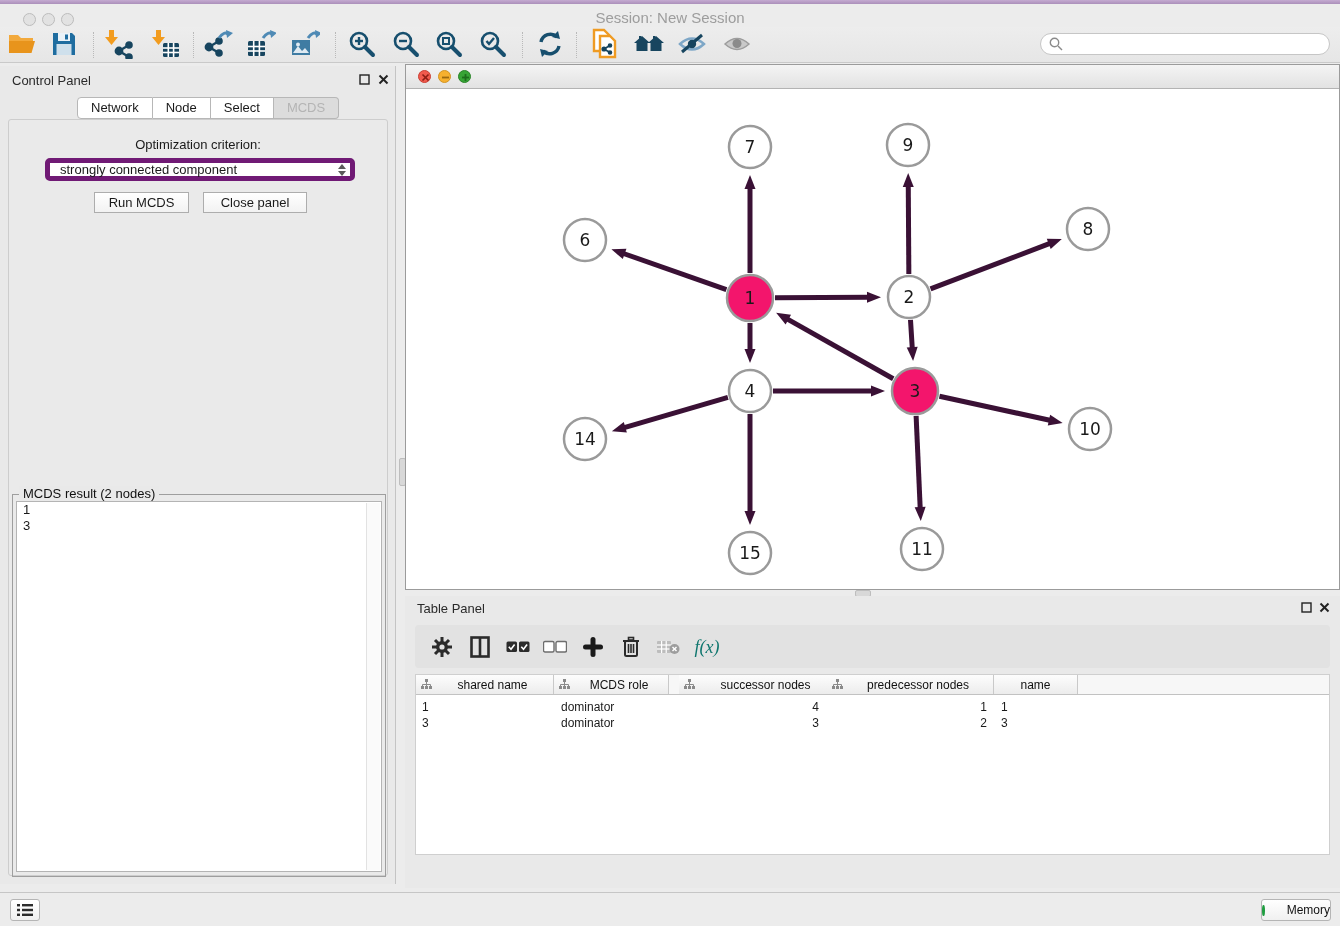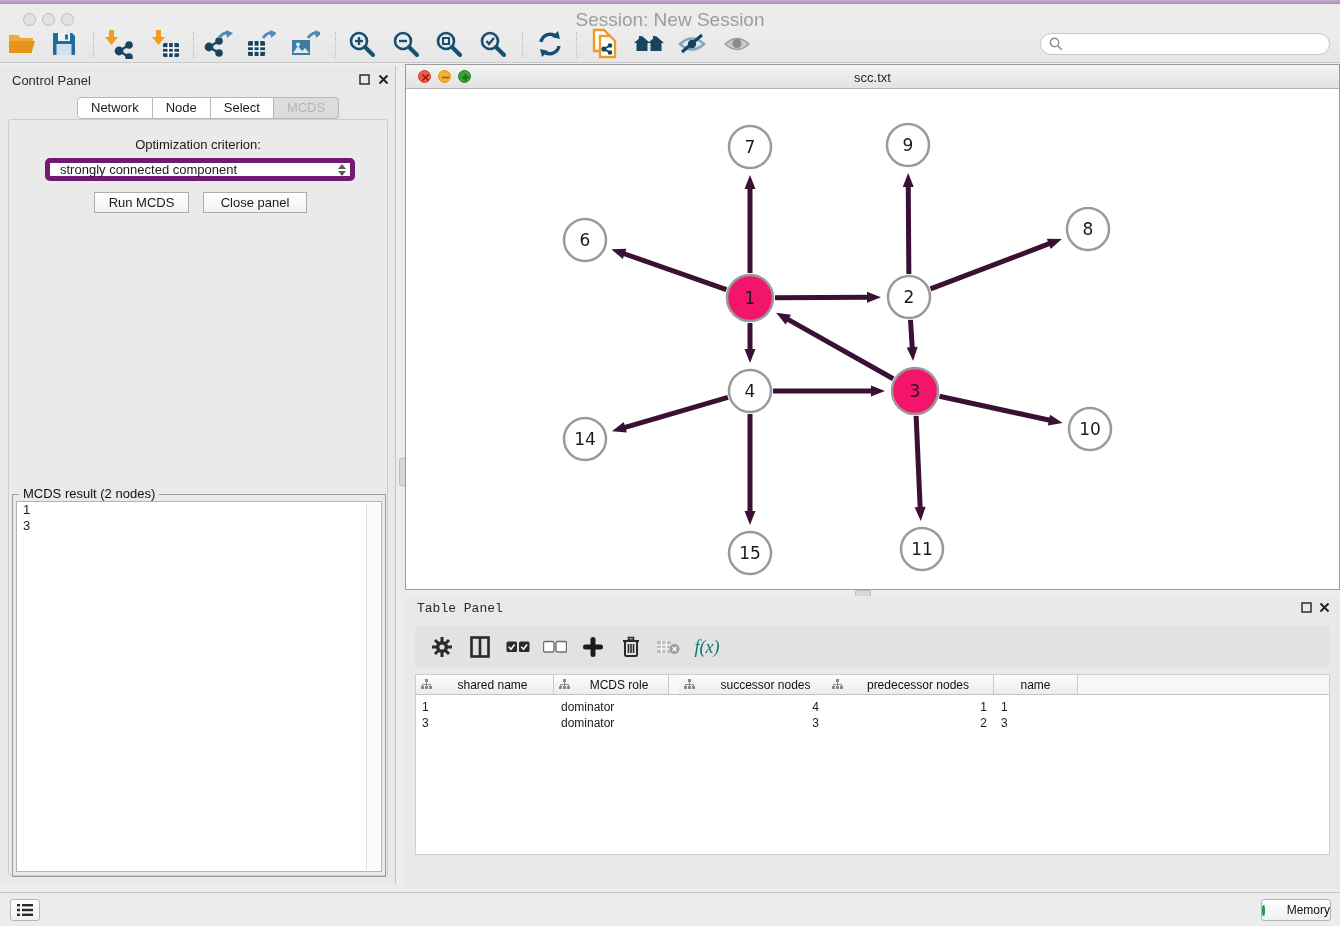--- a/index.html
+++ b/index.html
@@ -4,21 +4,21 @@
 <style>
   html,body{margin:0;padding:0;}
   body{width:1340px;height:926px;overflow:hidden;background:#ececec;
        font-family:"Liberation Sans","DejaVu Sans",sans-serif;color:#1a1a1a;
        -webkit-font-smoothing:antialiased;position:relative;}
   .abs{position:absolute;}
 
   
   .win-accent{left:0;top:0;width:1340px;height:4px;background:linear-gradient(#c5abd1,#ab8fba);}
   .titlebar{left:0;top:4px;width:1340px;height:23px;background:#ececec;}
-  .title-text{left:0;top:9px;width:1340px;text-align:center;font-size:19px;color:#9d9d9d;}
+  .title-text{left:0;top:9px;width:1340px;text-align:center;font-size:15px;color:#9d9d9d;}
   .tl{width:13px;height:13px;border-radius:50%;top:9px;}
   .tl.gray{background:#e2e2e2;border:1px solid #bcbcbc;box-sizing:border-box;}
 
   
   .toolbar{left:0;top:27px;width:1340px;height:35px;background:linear-gradient(#ededed,#e6e6e6);
            border-bottom:1px solid #c9c9c9;}
   .tbtn{position:absolute;top:26px;width:38px;height:36px;display:flex;align-items:center;justify-content:center;cursor:default;}
   .tsep{position:absolute;top:32px;width:0;height:26px;border-left:1px dotted #b9b9b9;}
   .searchbox{left:1040px;top:33px;width:290px;height:22px;background:#fff;border:1px solid #c6c6c6;
              border-radius:12px;display:flex;align-items:center;padding-left:8px;box-sizing:border-box;}
@@ -361,21 +361,20 @@
         </svg>
     </span>
     <span class="tl2" style="left:52px;background:#37a435;border:1px solid #2a8428;">
       <svg width="11" height="11" viewBox="0 0 11 11" style="margin:1px 0 0 1px;">
           <g stroke="#1c6e1c" stroke-width="1.8">
             <line x1="2" y1="5.5" x2="9" y2="5.5"></line>
             <line x1="5.5" y1="2" x2="5.5" y2="9"></line>
           </g>
         </svg>
     </span>
-    <div class="net-title">scc.txt</div>
   </div>
   <svg id="graph-svg" width="933" height="500" style="position:absolute;left:0;top:24px;">
       <line x1="344" y1="184" x2="344" y2="98" stroke="#3a1135" stroke-width="5"></line>
       <polygon points="344,86 349.5,100 338.5,100" fill="#3a1135"></polygon>
       <line x1="320.41470497484954" y1="200.7094114457047" x2="216.73647204024076" y2="164.2649416868725" stroke="#3a1135" stroke-width="5"></line>
       <polygon points="205.41553042816852,160.28545918081076 220.44722512419776,159.73942386568302 216.79936616030784,170.11695367674923" fill="#3a1135"></polygon>
       <line x1="368.99950557220126" y1="208.8427704052063" x2="463.000791084478" y2="208.25156735166993" stroke="#3a1135" stroke-width="5"></line>
       <polygon points="475.0005537591346,208.17609714616896 461.03542114955656,213.76403694513772 460.9662401278473,202.76425449336915" fill="#3a1135"></polygon>
       <line x1="344" y1="234" x2="344" y2="262" stroke="#3a1135" stroke-width="5"></line>
       <polygon points="344,274 338.5,260 349.5,260" fill="#3a1135"></polygon>
@@ -418,21 +417,21 @@
       <circle cx="516" cy="460" r="21" fill="#ffffff" stroke="#9a9a9a" stroke-width="2.5"></circle>
       <text x="516" y="460" text-anchor="middle" dy="0.36em" font-size="17" fill="#1a1a1a" font-family="&quot;DejaVu Sans&quot;,&quot;Liberation Sans&quot;,sans-serif">11</text>
       <circle cx="179" cy="350" r="21" fill="#ffffff" stroke="#9a9a9a" stroke-width="2.5"></circle>
       <text x="179" y="350" text-anchor="middle" dy="0.36em" font-size="17" fill="#1a1a1a" font-family="&quot;DejaVu Sans&quot;,&quot;Liberation Sans&quot;,sans-serif">14</text>
       <circle cx="344" cy="464" r="21" fill="#ffffff" stroke="#9a9a9a" stroke-width="2.5"></circle>
       <text x="344" y="464" text-anchor="middle" dy="0.36em" font-size="17" fill="#1a1a1a" font-family="&quot;DejaVu Sans&quot;,&quot;Liberation Sans&quot;,sans-serif">15</text>
     </svg>
 </div>
 
 <div class="abs tpanel">
-  <div class="abs panel-title" style="left:12px;top:5px;font-family:Liberation Mono, monospace;">Table Panel</div>
+  <div class="abs panel-title" style="left:12px;top:5px;">Table Panel</div>
   <div class="mini-ic" style="left:896px;top:6px;">
     <span><svg width="11" height="11" viewBox="0 0 11 11">
           <rect x="1" y="1" width="9" height="9" fill="none" stroke="#222" stroke-width="1.4"></rect>
         </svg></span>
   </div>
   <div class="mini-ic" style="left:914px;top:6px;">
     <span><svg width="11" height="11" viewBox="0 0 11 11">
           <g stroke="#222" stroke-width="2">
             <line x1="1.5" y1="1.5" x2="9.5" y2="9.5"></line>
             <line x1="9.5" y1="1.5" x2="1.5" y2="9.5"></line>

